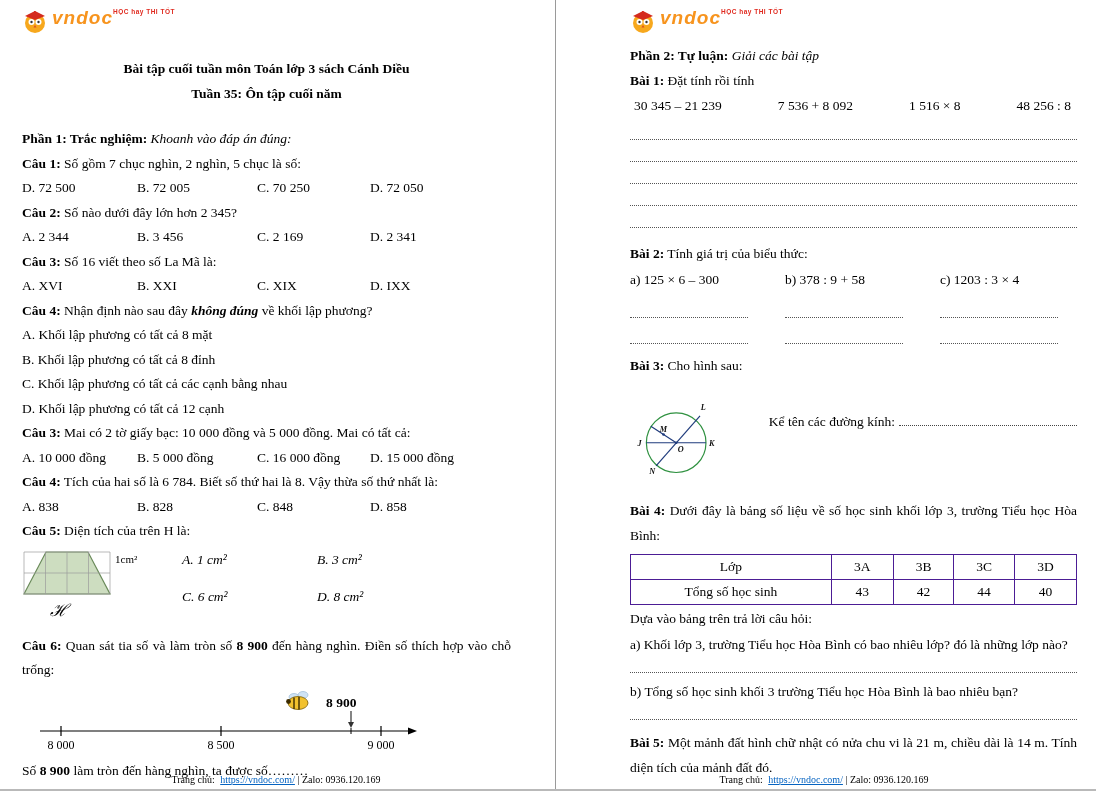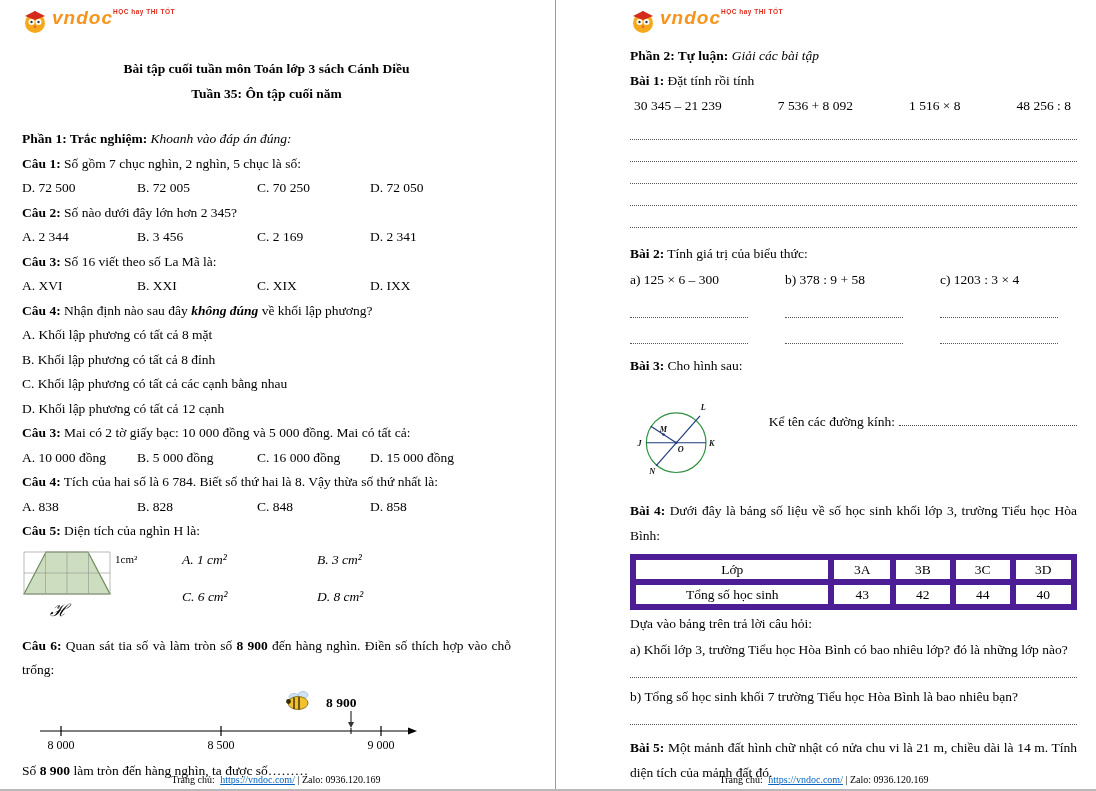--- a/index.html
+++ b/index.html
@@ -60,21 +60,21 @@
   .expr-dots { display:grid; grid-template-columns:155px 155px 1fr; }
   .expr-dots .dots { height:26px; width:118px; border-bottom:1.6px dotted #555; }
 
   .b3-block { display:flex; margin-top:4px; height:116px; }
   .b3-fig { width:130px; }
   .b3-lines { margin-left:42px; padding-top:26px; }
   .b3-lines .lead-line { line-height:28px; white-space:nowrap; }
   .leader { display:inline-block; width:178px; border-bottom:1.3px dotted #444; height:12px; margin-left:4px; }
 
   table.b4 { border-collapse:collapse; width:100%; margin:6px 0 2px; }
-  table.b4 td { border:6px solid #4c1d95; text-align:center; height:25px; padding:1px 4px; }
+  table.b4 td { border:1px solid #4c1d95; text-align:center; height:25px; padding:1px 4px; }
   table.b4 td.first { width:45%; }
 
   .mt6 { margin-top:6px; } .mt10 { margin-top:10px; } .mt14 { margin-top:14px; }
 </style>
 </head>
 <body>
 
 <div class="sheet">
 
   <div class="page page-left">
@@ -165,21 +165,21 @@
     </p>
     <div class="opts4">
       <span>A.  838</span>
       <span>B.  828</span>
       <span>C.  848</span>
       <span>D.  858</span>
     </div>
 
     <p class="line">
       <span class="b">Câu 5:</span>
-      <span>Diện tích của nghìn H là:</span>
+      <span>Diện tích của trên H là:</span>
     </p>
 
     <div class="q5-block">
       <div class="q5-fig">
         <svg width="150" height="52" viewBox="0 0 150 52">
           <polygon points="2,46 24,4 66,4 88,46" fill="#cdddc0" stroke="#6a8a5a" stroke-width="1.2"></polygon>
           <g stroke="#9b9b9b" stroke-width="0.7">
             <line x1="2" y1="4" x2="88" y2="4"></line>
               <line x1="2" y1="25" x2="88" y2="25"></line>
               <line x1="2" y1="46" x2="88" y2="46"></line>
@@ -363,21 +363,21 @@
         <td>42</td>
         <td>44</td>
         <td>40</td>
       </tr>
     </tbody>
       </table>
 
     <p class="line">Dựa vào bảng trên trả lời câu hỏi:</p>
     <p class="wrap">a) Khối lớp 3, trường Tiểu học Hòa Bình có bao nhiêu lớp? đó là những lớp nào?</p>
     <div class="dots-full" style="height:16px"></div>
-    <p class="wrap mt6">b) Tổng số học sinh khối 7 trường Tiểu học Hòa Bình là bao nhiêu bạn?</p>
+    <p class="wrap mt6">b) Tổng số học sinh khối 3 trường Tiểu học Hòa Bình là bao nhiêu bạn?</p>
     <div class="dots-full" style="height:16px"></div>
 
     <p class="wrap mt10">
       <span class="b">Bài 5:</span>
       <span>Một mảnh đất hình chữ nhật có nửa chu vi là 21 m, chiều dài là 14 m. Tính diện tích của mảnh đất đó.</span>
     </p>
 
     <footer>
       <span>Trang chủ:</span>
       <a href="#">https://vndoc.com/</a>

